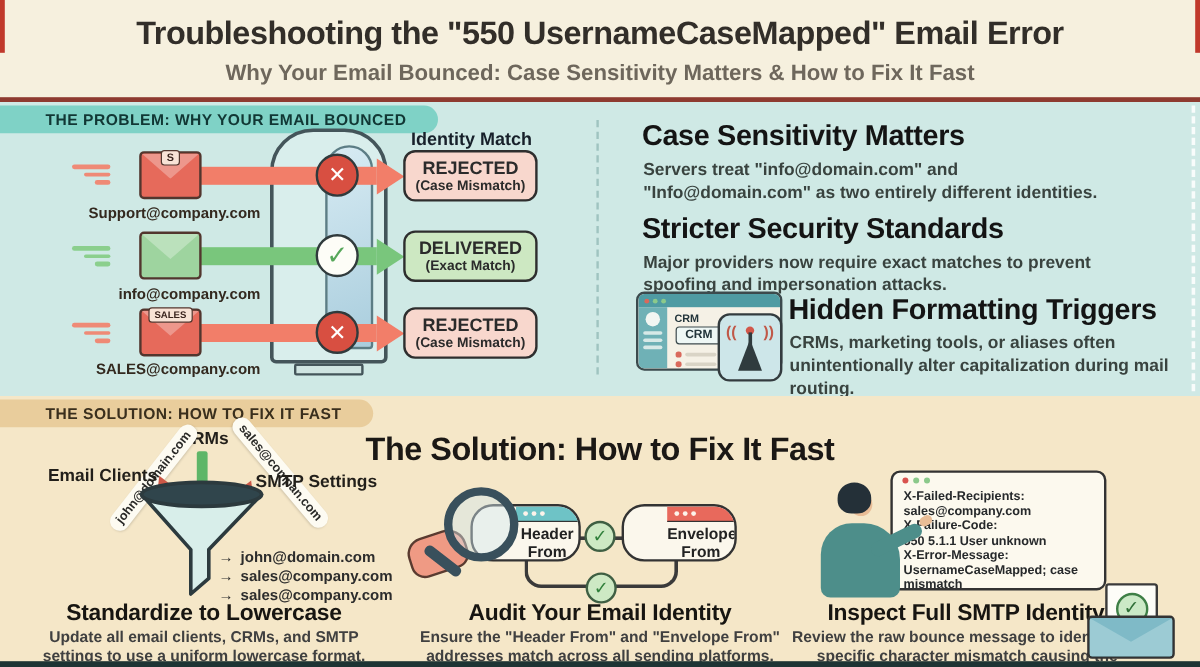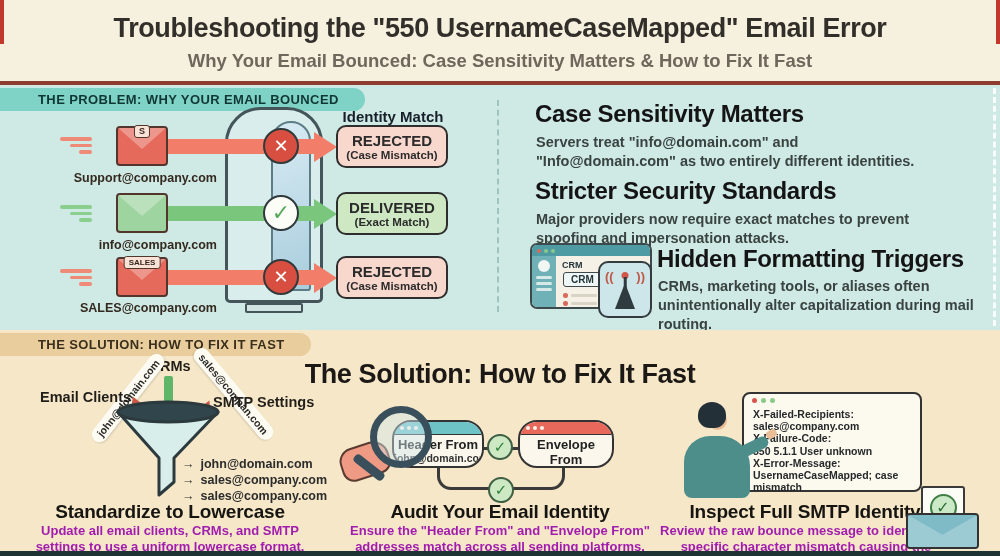--- a/index.html
+++ b/index.html
@@ -107,21 +107,21 @@
   .tube-label { padding:2px 7px; background:#fdfbf2; border-radius:9px; font-size:10.5px;
                 font-weight:800; color:#2a2a28; box-shadow:0 1px 2px rgba(0,0,0,0.15); white-space:nowrap; }
   .green-shaft { left:164px; top:376px; width:9px; height:30px; background:#5fb668; border-radius:2px; }
   .green-head { left:157px; top:404px; width:0; height:0; border-left:11.5px solid transparent;
                 border-right:11.5px solid transparent; border-top:13px solid #5fb668; }
   .red-tri { width:0; height:0; border-left:8px solid transparent; border-right:8px solid transparent;
              border-top:13px solid #cc5847; }
   .funnel-out { display:flex; gap:6px; font-size:12.5px; font-weight:800; color:#2c2c2c; line-height:16px; }
 
   
-  .mini-window { border:2px solid #333; border-radius:19px; background:#fbf7ec; overflow:hidden; z-index:3; }
+  .mini-window { border:2px solid #333; border-radius:19px; background:#fbf7ec; overflow:hidden; z-index:3;padding-left:36px; }
   .mini-bar { height:13px; display:flex; align-items:center; gap:3px; padding-left:6px;
               border-bottom:1.5px solid #333; }
   .mini-bar i { width:4px; height:4px; border-radius:50%; background:#fdf3ea; display:block; }
   .mini-title { text-align:center; font-size:13px; font-weight:800; color:#222; margin-top:2px; }
   .mini-value { text-align:center; font-size:10.5px; font-weight:700; color:#333; }
   .check-chip { width:26px; height:26px; border-radius:50%; background:#cde9c4; border:2px solid #3f5f43;
                 color:#2f7f3a; font-size:15px; font-weight:800; display:flex; align-items:center;
                 justify-content:center; z-index:4; }
   .u-connector { border-left:3px solid #3a3a3a; border-right:3px solid #3a3a3a;
                  border-bottom:3px solid #3a3a3a; border-radius:0 0 14px 14px; z-index:2; }
@@ -146,21 +146,21 @@
   .p-face { position:absolute; left:30px; top:9px; width:19px; height:19px; border-radius:50%; background:#e9bd96; }
   .p-body { position:absolute; left:6px; top:34px; width:66px; height:62px; background:#4d8e8a;
             border-radius:26px 30px 8px 8px; }
   .p-arm { position:absolute; left:46px; top:42px; width:46px; height:12px; background:#4d8e8a;
            border-radius:6px; transform:rotate(-26deg); }
   .p-hand { position:absolute; left:88px; top:28px; width:11px; height:8px; background:#e9bd96;
             border-radius:4px; transform:rotate(-30deg); }
 
   
   .step-title { font-size:19px; font-weight:800; color:#171511; text-align:center; letter-spacing:-0.2px; }
-  .step-body { font-size:13px; font-weight:600; color:#a21caf; text-align:center; line-height:16px; }
+  .step-body { font-size:13px; font-weight:600; color:#404040; text-align:center; line-height:16px; }
 
   
   .env-ok { left:906px; top:486px; width:74px; height:66px; z-index:3; }
   .env-ok .letter { position:absolute; left:15px; top:0; width:44px; height:42px; background:#fdfdf8;
                     border:2px solid #3a3a3a; border-radius:3px; display:flex; align-items:center;
                     justify-content:center; }
   .env-ok .ok { width:27px; height:27px; border-radius:50%; background:#cbe9c6; border:2.5px solid #3e7f46;
                 color:#2f6f37; font-size:16px; font-weight:800; display:flex; align-items:center; justify-content:center; }
   .env-ok .pouch { position:absolute; left:0; top:27px; width:73px; height:36px; background:#7fbac7;
                    border:2.5px solid #333; border-radius:4px; overflow:hidden; }

